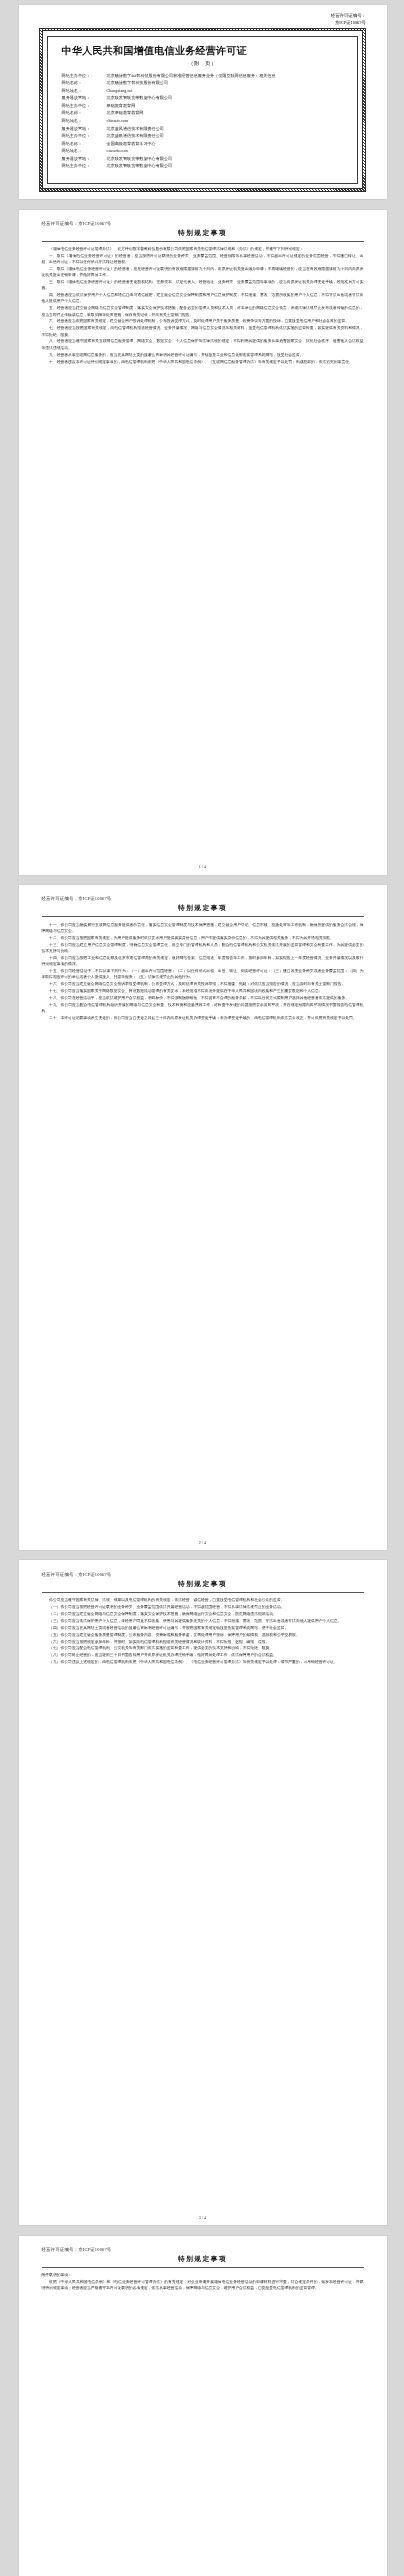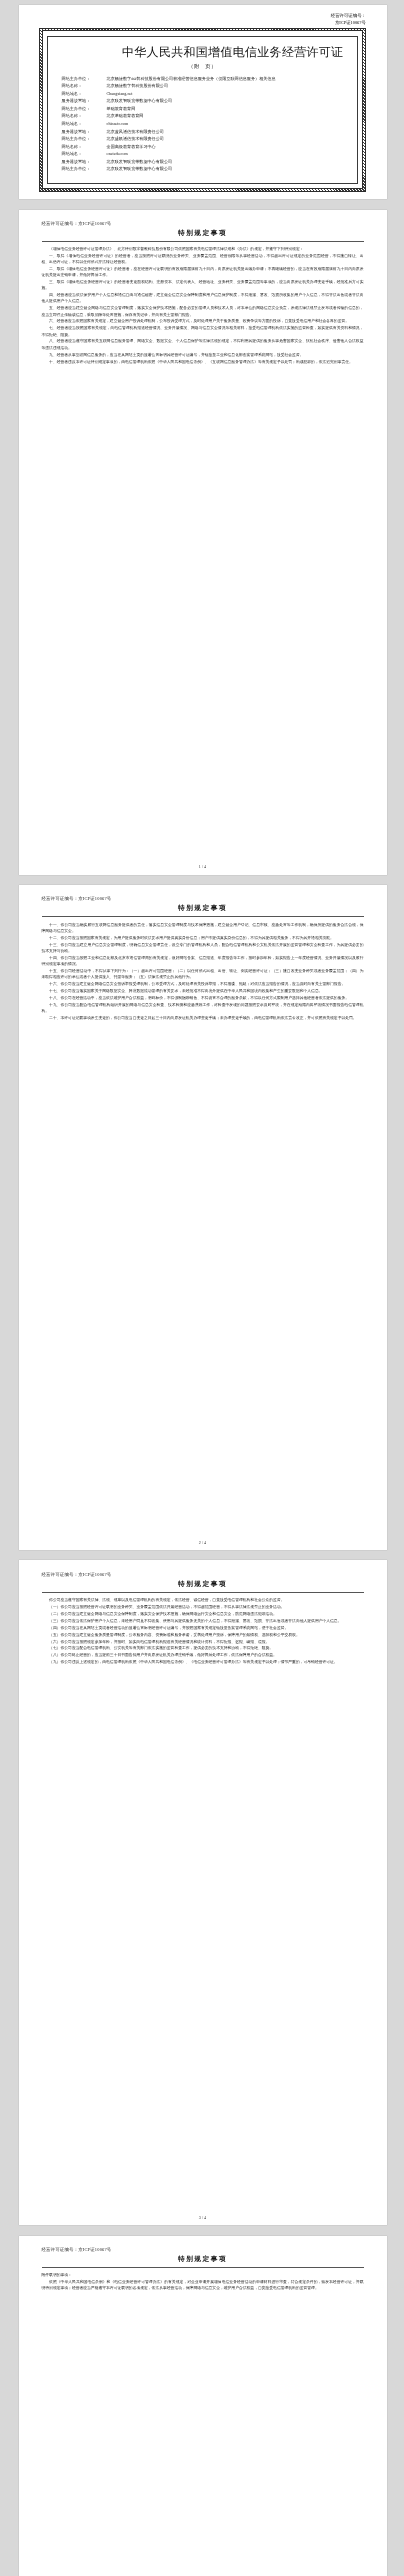--- a/index.html
+++ b/index.html
@@ -68,23 +68,23 @@
     background-clip: padding-box;
   }
   .cert-frame-inner3 {
     border: 0.5px solid #3a3a3a;
     height: 100%;
     box-sizing: border-box;
     padding: 5.2px 13.4px;
     background: #fff;
   }
   .cert-title {
-    text-align: right;
-    font-size: 12px;
-    font-weight: normal;
+    text-align: left;
+    font-size: 10px;
+    font-weight: bold;
     letter-spacing: 0.3px;
     margin-top: 2.1px;
     color: #111;
     font-family: "Liberation Serif", "DejaVu Serif", serif;
   }
   .cert-subtitle {
     text-align: center;
     font-size: 5.2px;
     margin-top: 2.1px;
     margin-bottom: 4.6px;

